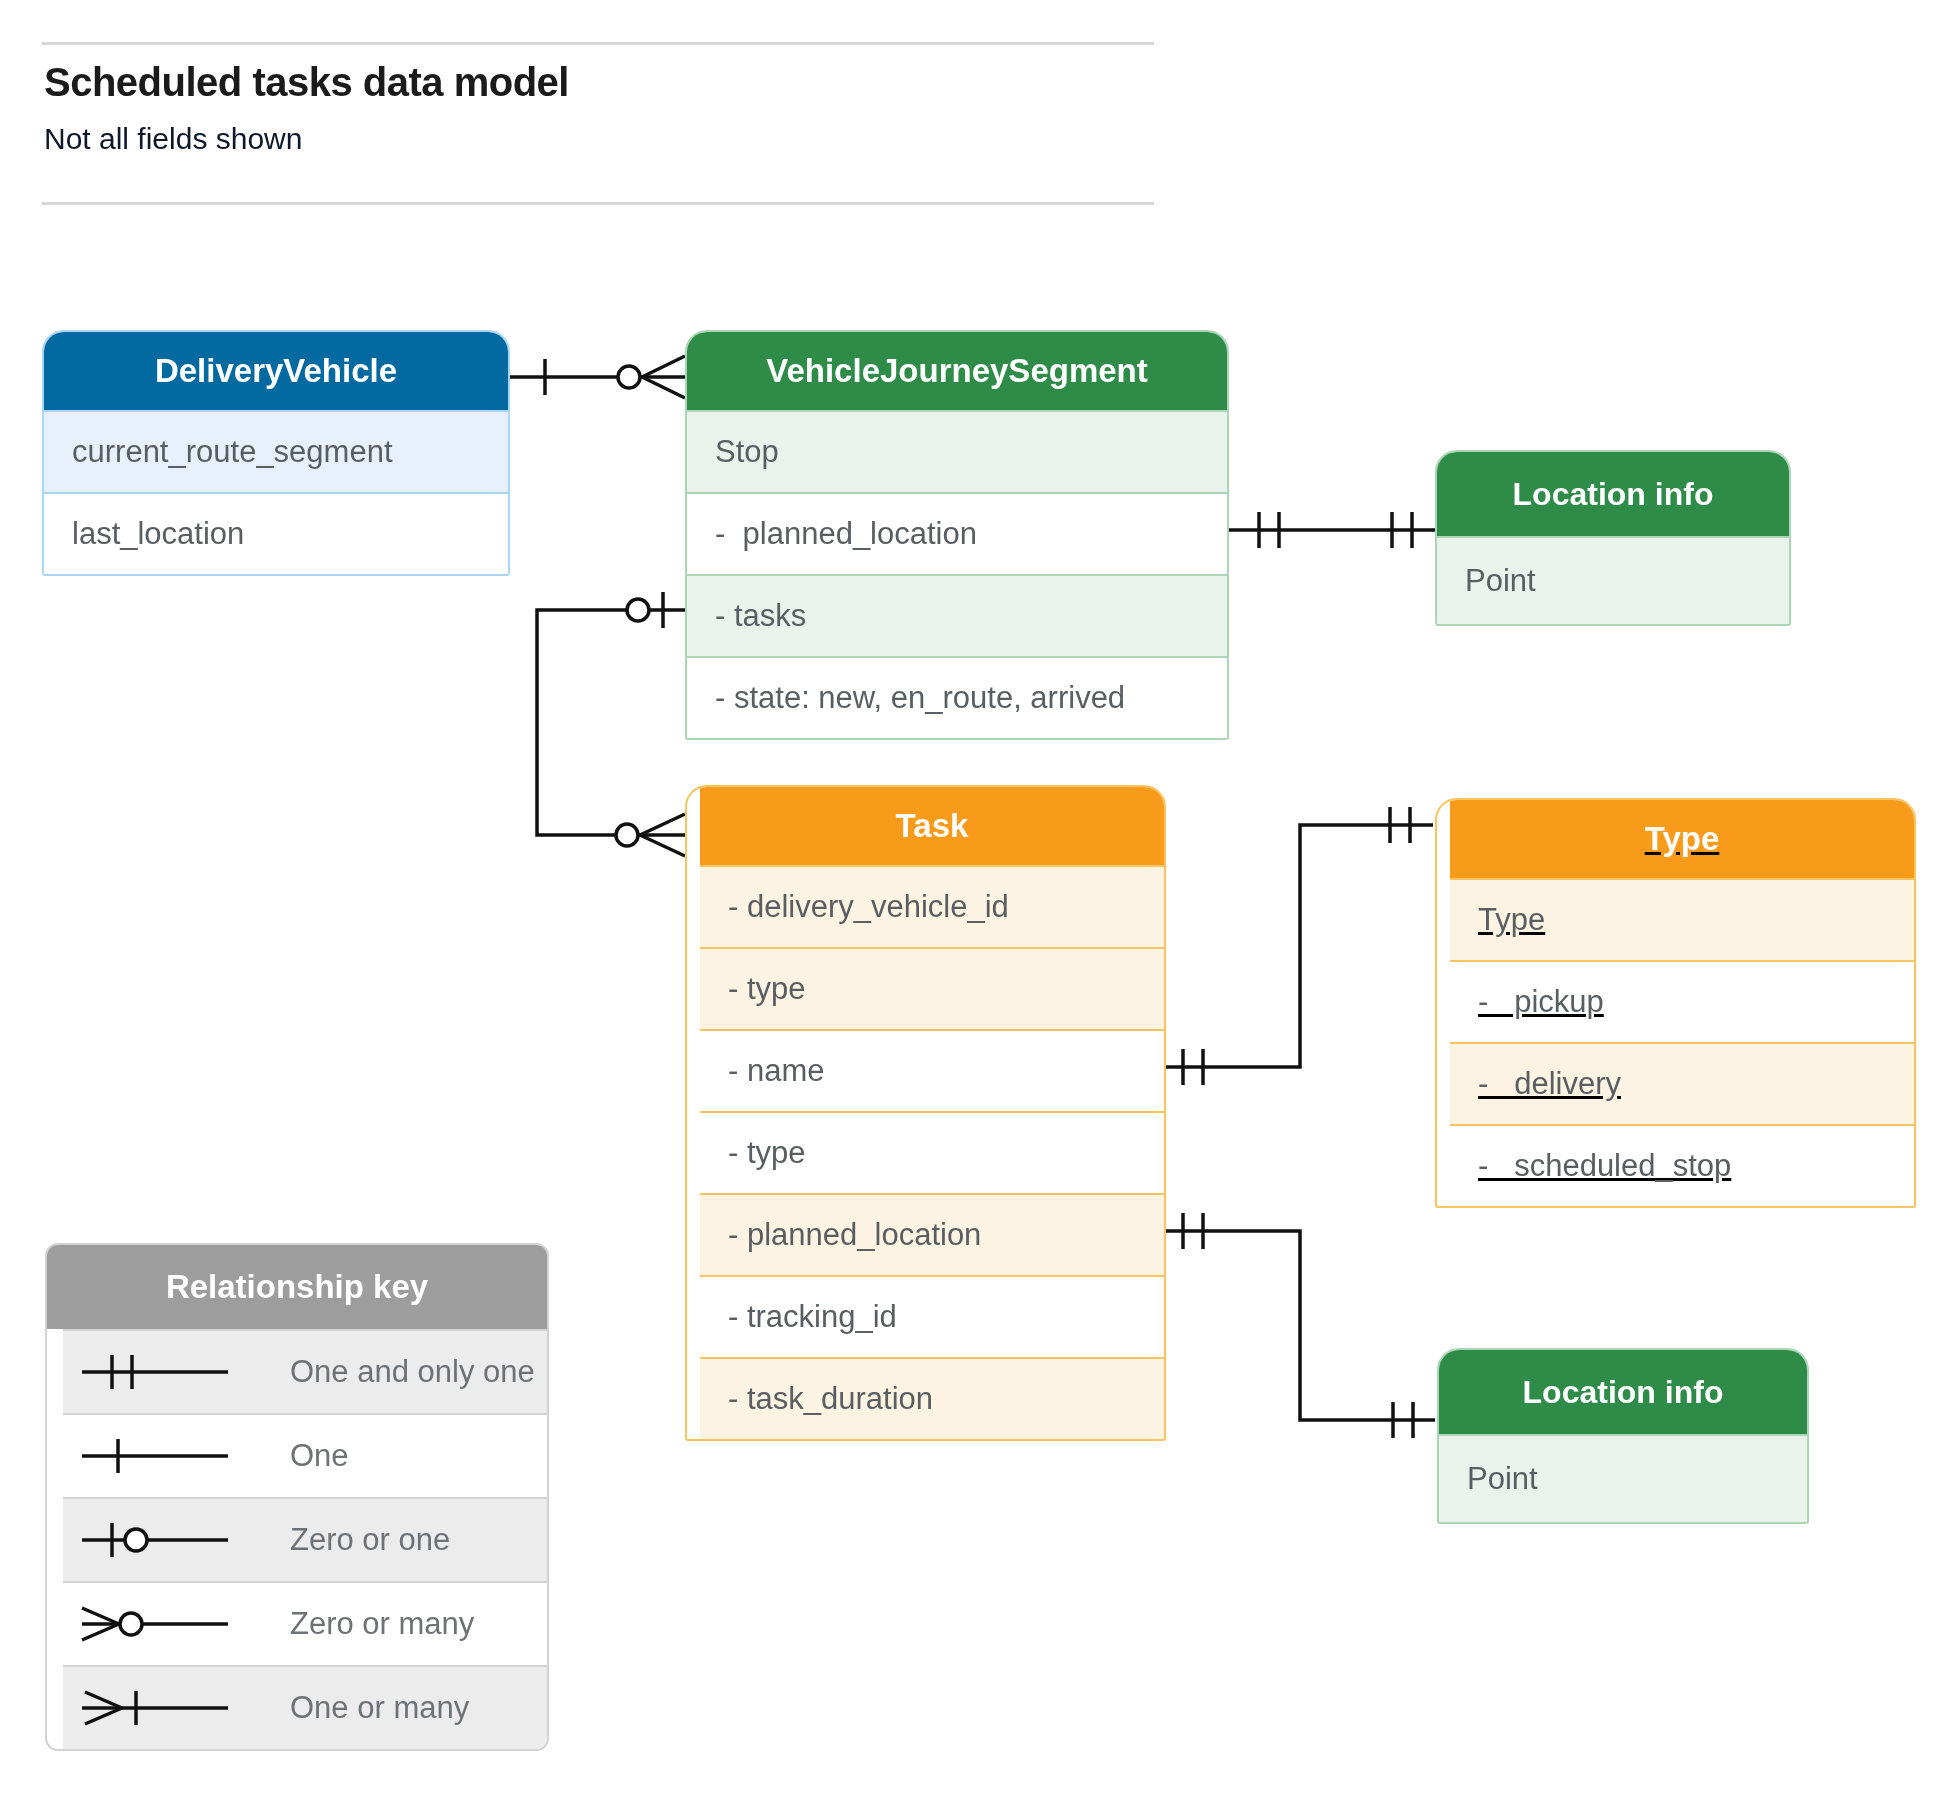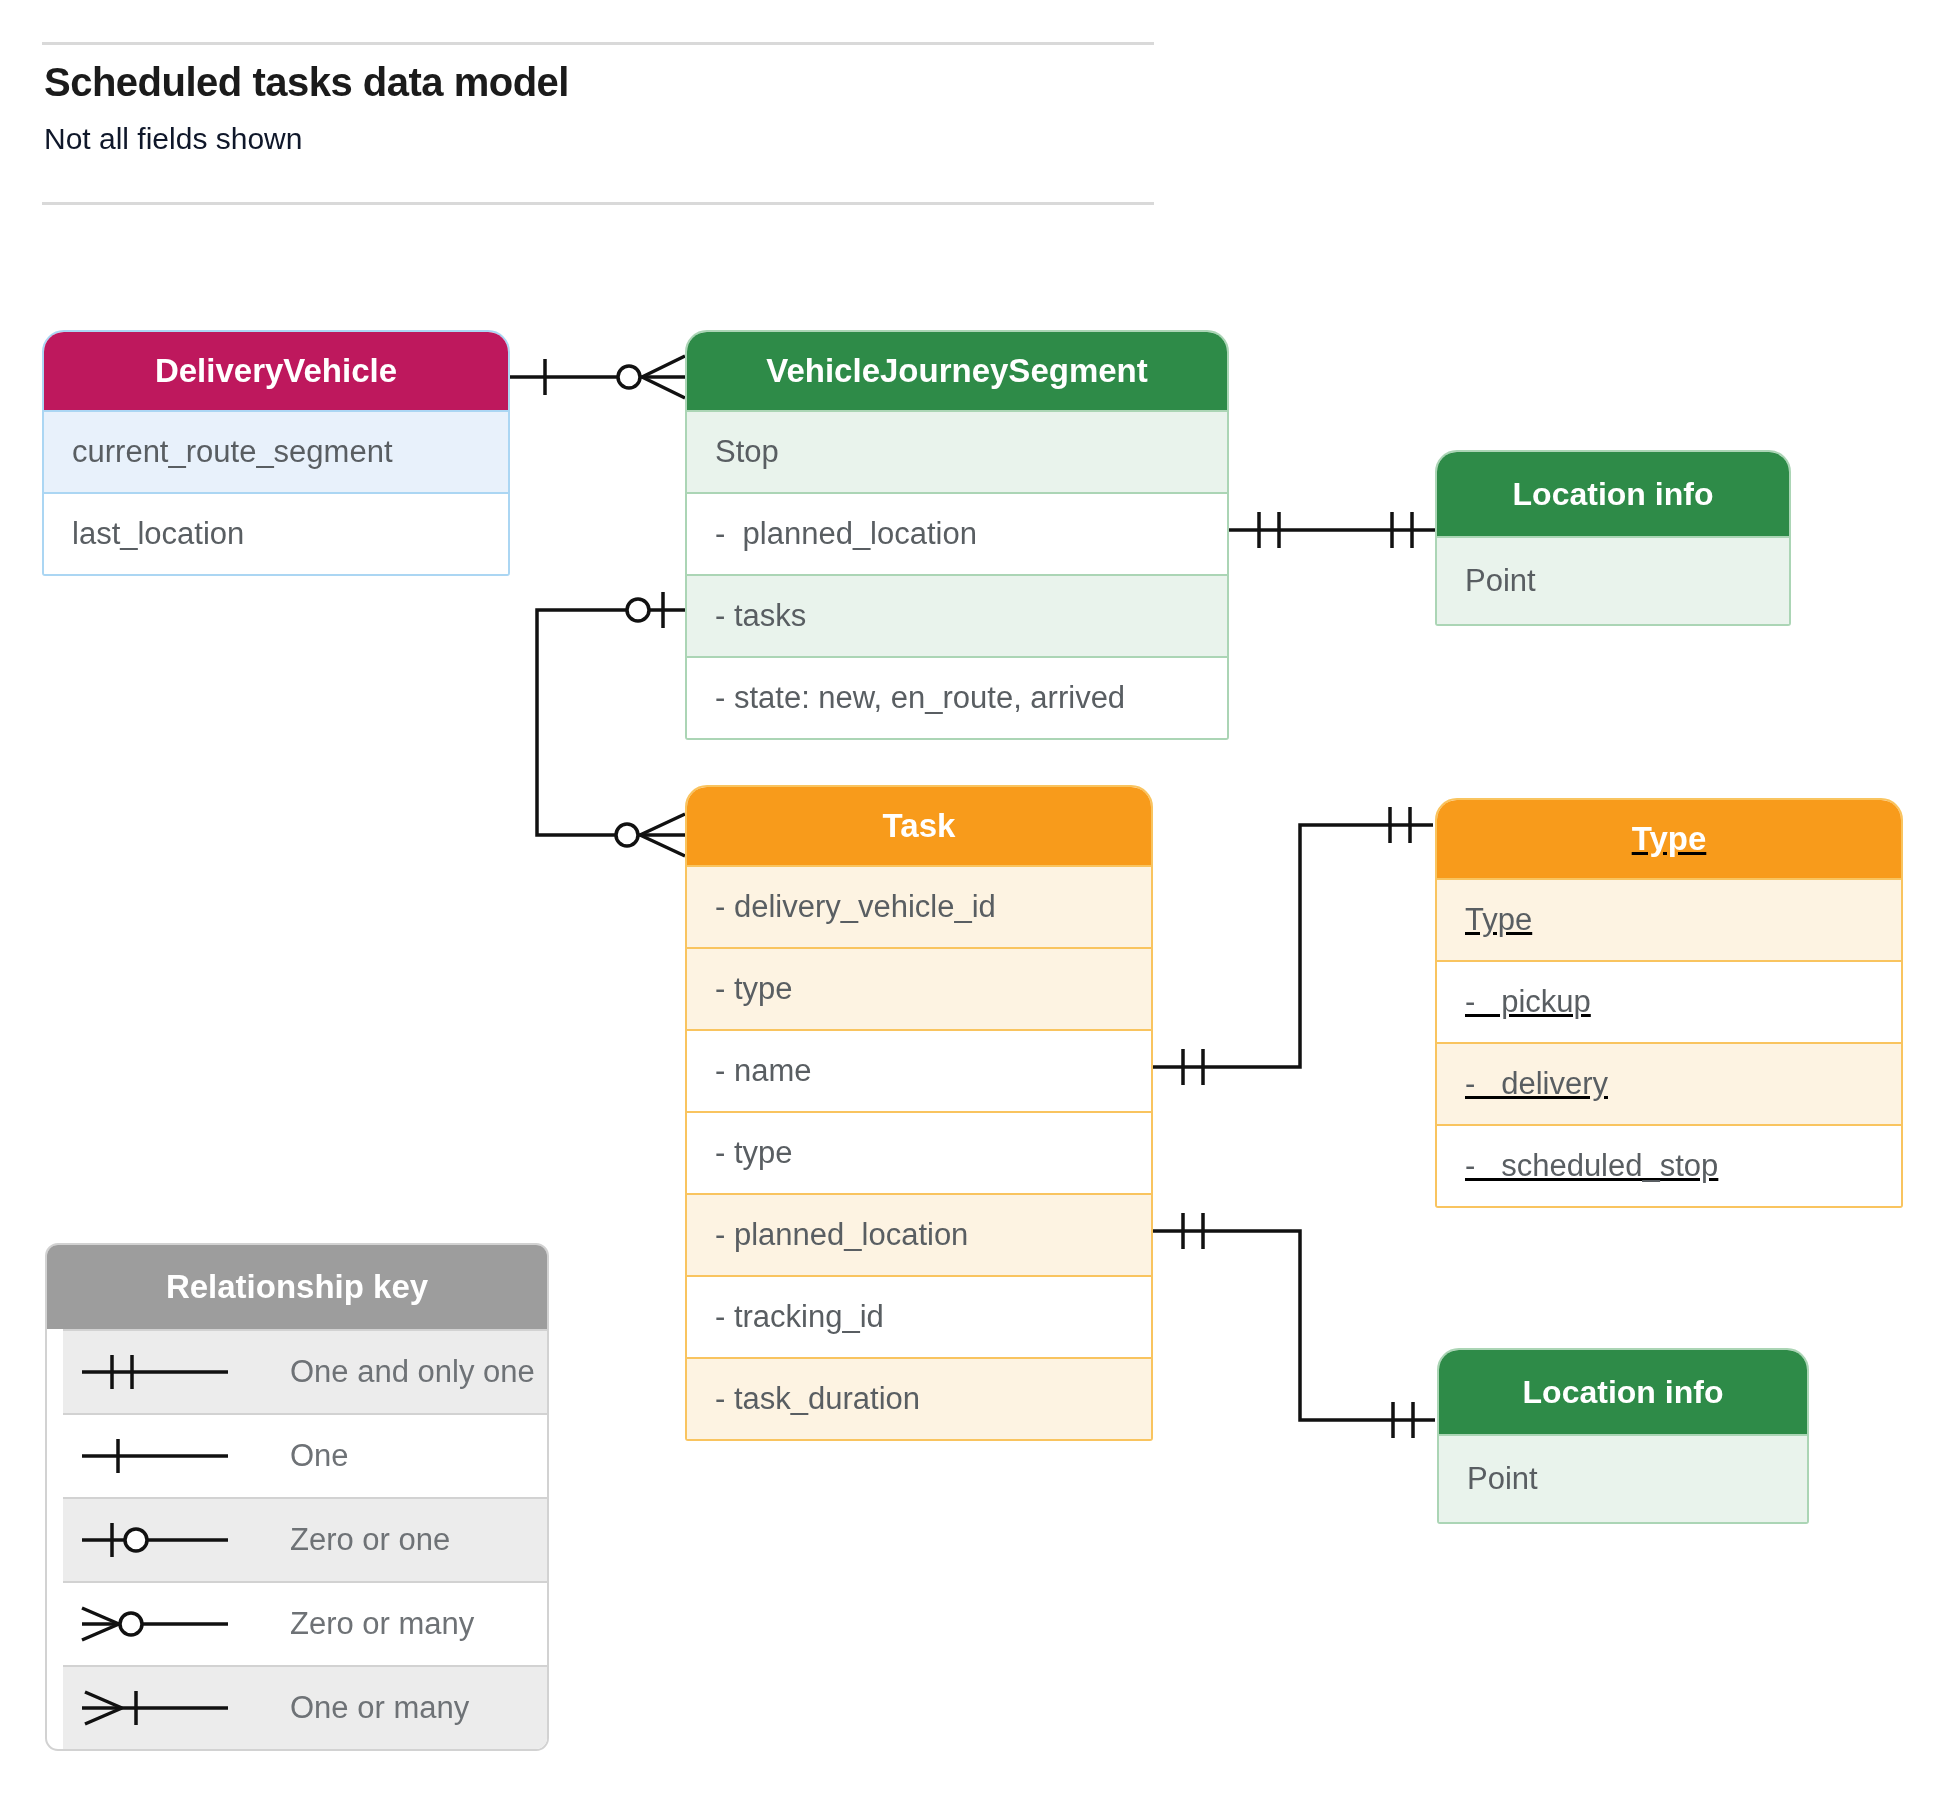--- a/index.html
+++ b/index.html
@@ -14,30 +14,30 @@
   #wires circle{stroke:#111111;stroke-width:3.5;fill:#ffffff;}
 
   .entity{position:absolute;z-index:1;border:2px solid;border-radius:22px 22px 3px 3px;overflow:hidden;background:#ffffff;}
   .hd{height:78px;display:flex;align-items:center;justify-content:center;color:#ffffff;font-weight:700;font-size:33px;}
   .row{height:80px;display:flex;align-items:center;padding-left:28px;font-size:31px;color:#595e62;border-top:2px solid;white-space:pre;background:#ffffff;}
 
   .h84 .hd{height:84px;}
   .h84 .row{height:86px;}
 
   .t-blue{border-color:#abd6f3;}
-  .t-blue .hd{background:#be185d;}
+  .t-blue .hd{background:#0369a1;}
   .t-blue .row{border-top-color:#abd6f3;}
   .t-blue .row.alt{background:#e8f1fb;}
 
   .t-green{border-color:#abd5b5;}
   .t-green .hd{background:#2e8b48;}
   .t-green .row{border-top-color:#abd5b5;}
   .t-green .row.alt{background:#e9f3ec;}
 
-  .t-orange{border-color:#f9c45f;}
+  .t-orange{border-color:#f9c45f;padding-left:13px;}
   .t-orange .hd{background:#f89b1b;}
   .t-orange .row{border-top-color:#f9c45f;}
   .t-orange .row.alt{background:#fdf3e2;}
 
   .t-gray{border-color:#d2d2d2;border-radius:13px;}
   .t-gray .hd{background:#9d9d9d;}
   .t-gray .row{border-top-color:#d2d2d2;}
   .t-gray .row.alt{background:#ececec;}
 
   .lrow{padding-left:15px;color:#6e7276;margin-left:16px;}

